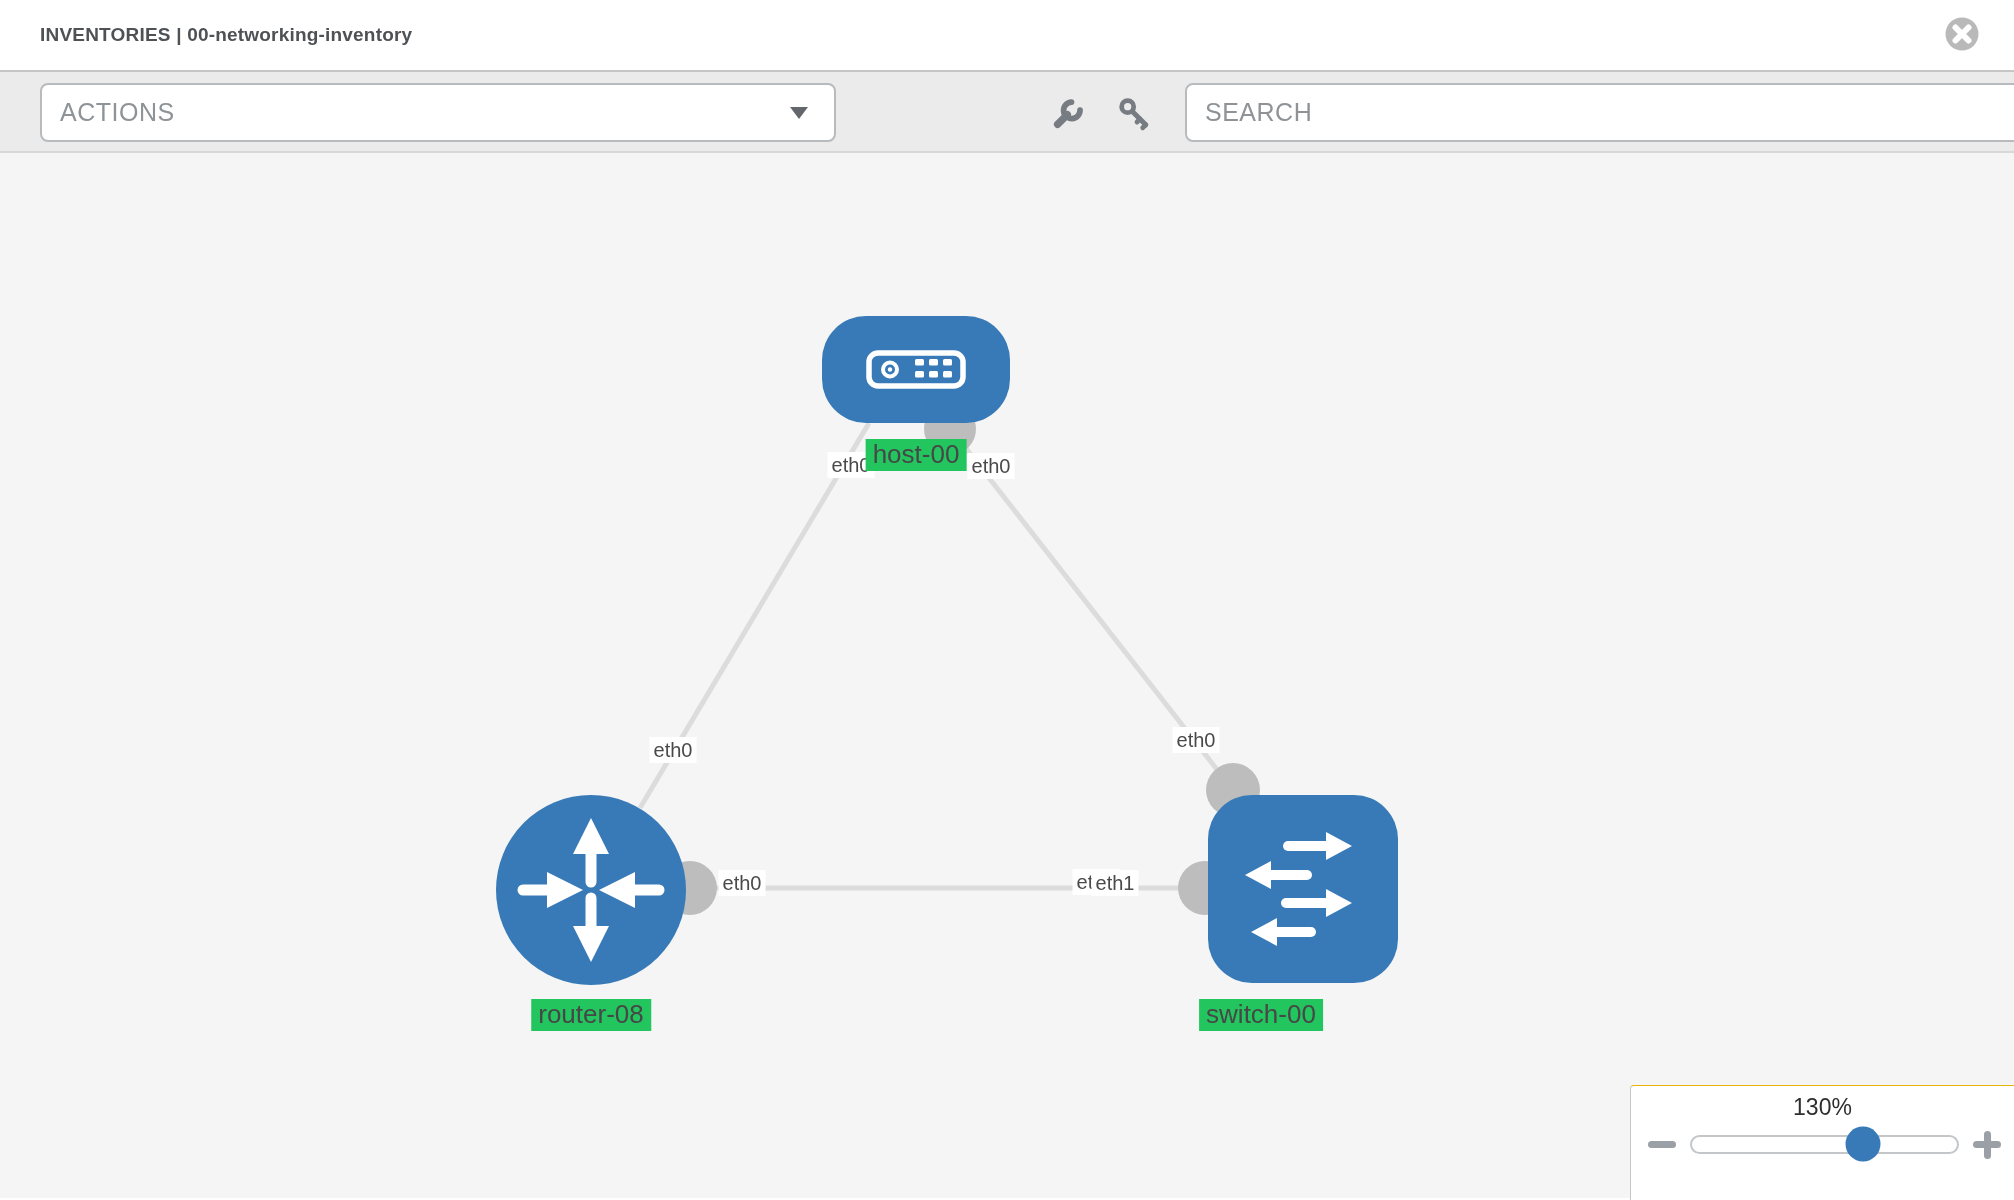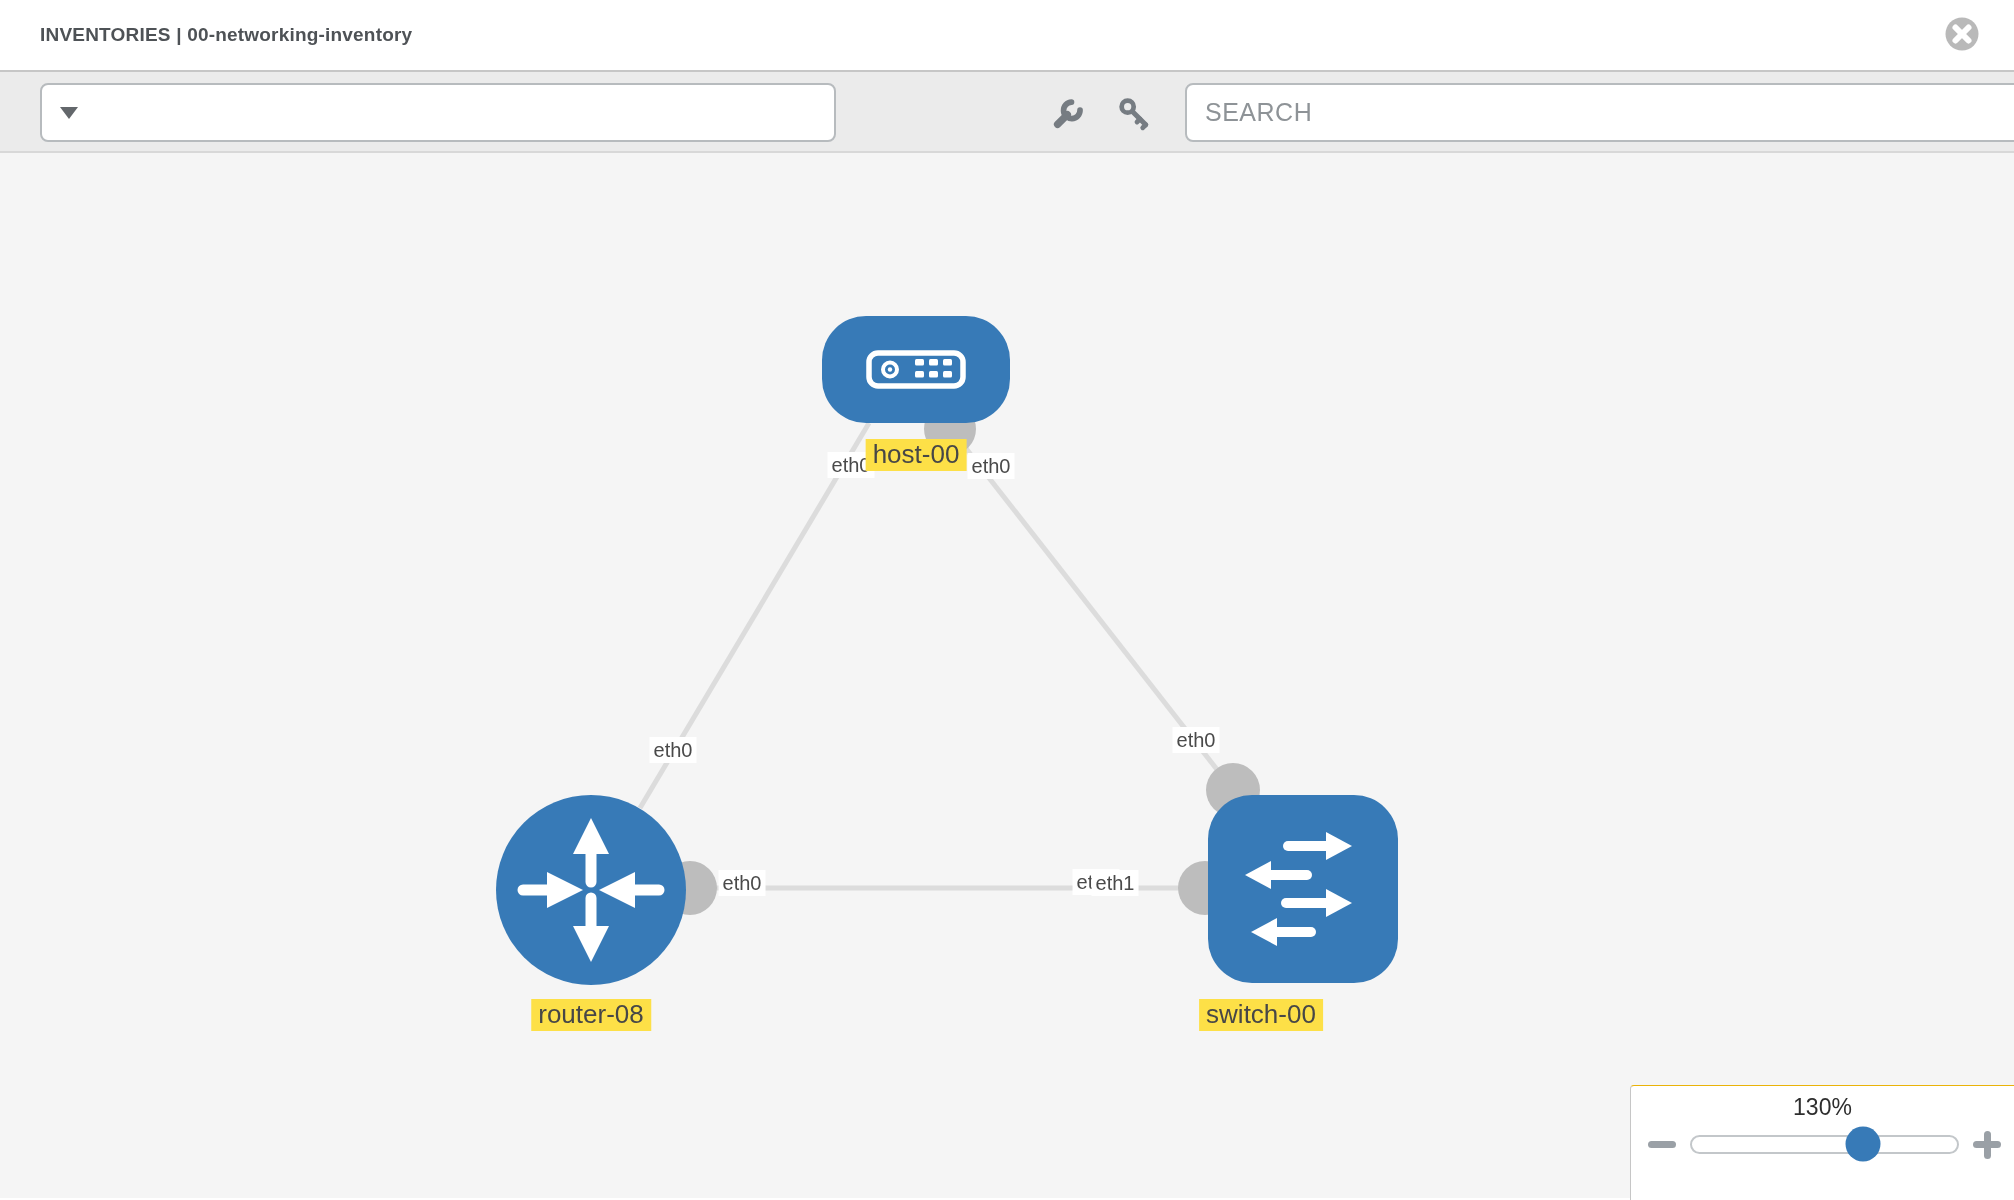--- a/index.html
+++ b/index.html
@@ -23,21 +23,21 @@
   .btn-wrench { left:1045px; }
   .btn-key { left:1111px; }
 
   
   .canvas { position:relative; width:2014px; height:1045px; background:#f5f5f5; overflow:hidden; }
   .canvas svg.topo { position:absolute; left:0; top:0; z-index:1; }
 
   .iface-chip { position:absolute; transform:translate(-50%,-50%); background:#fff; color:#4a4a4a; font-size:20px; line-height:1.2; padding:1px 4px; white-space:nowrap; z-index:5; }
   .chip-back { z-index:4; }
   .chip-front { z-index:5; }
-  .node-label { position:absolute; transform:translateX(-50%); background:#fde047; color:#474747; font-size:26px; line-height:1.15; padding:1px 7px; white-space:nowrap; z-index:6; }
+  .node-label { position:absolute; transform:translateX(-50%); background:#22c55e; color:#474747; font-size:26px; line-height:1.15; padding:1px 7px; white-space:nowrap; z-index:6; }
 
   
   .zoom-panel { position:absolute; left:1630px; top:1085px; width:384px; height:115px; background:#fff; border-top:1px solid #eab308; border-left:1px solid #c6c6c6; border-top-left-radius:4px; z-index:10; }
   .zoom-level { text-align:center; margin-top:8px; font-size:23px; color:#2e2e2e; }
   .zoom-row { position:absolute; left:16px; right:12px; top:40px; height:36px; display:flex; align-items:center; }
   .zoom-btn { border:none; background:transparent; cursor:pointer; padding:0; width:30px; height:30px; position:relative; flex:0 0 auto; }
   .minus-bar { position:absolute; left:1px; top:12px; width:28px; height:7px; border-radius:3.5px; background:#9aa0a6; }
   .plus-h { position:absolute; left:1px; top:12px; width:28px; height:7px; border-radius:3.5px; background:#9aa0a6; }
   .plus-v { position:absolute; left:11.5px; top:1.5px; width:7px; height:28px; border-radius:3.5px; background:#9aa0a6; }
   .zoom-track { flex:1; height:19px; margin:0 13px; border:2px solid #c3c7ca; border-radius:10px; background:#fff; position:relative; cursor:pointer; }
@@ -54,20 +54,21 @@
       <svg width="36" height="36" viewBox="0 0 36 36">
         <circle cx="18" cy="18" r="16.5" fill="#b9b9b9"></circle>
         <line x1="11.5" y1="11.5" x2="24.5" y2="24.5" stroke="#fff" stroke-width="6" stroke-linecap="round"></line>
         <line x1="24.5" y1="11.5" x2="11.5" y2="24.5" stroke="#fff" stroke-width="6" stroke-linecap="round"></line>
       </svg>
     </button>
   </div>
 
   <div class="toolbar">
     <div class="combo combo-actions">
+      <span class="combo-text">ACTIONS</span>
       <span class="caret"></span>
     </div>
 
     <button class="tool-btn btn-wrench">
       <svg width="38" height="38" viewBox="0 0 24 24">
         <path d="M14.2 5.1 A 5.2 5.2 0 1 0 19.6 10.2" fill="none" stroke="#767c82" stroke-width="3.6" stroke-linecap="round"></path>
         <line x1="5.4" y1="19.2" x2="11.6" y2="13" stroke="#767c82" stroke-width="4.6" stroke-linecap="round"></line>
       </svg>
     </button>
 

